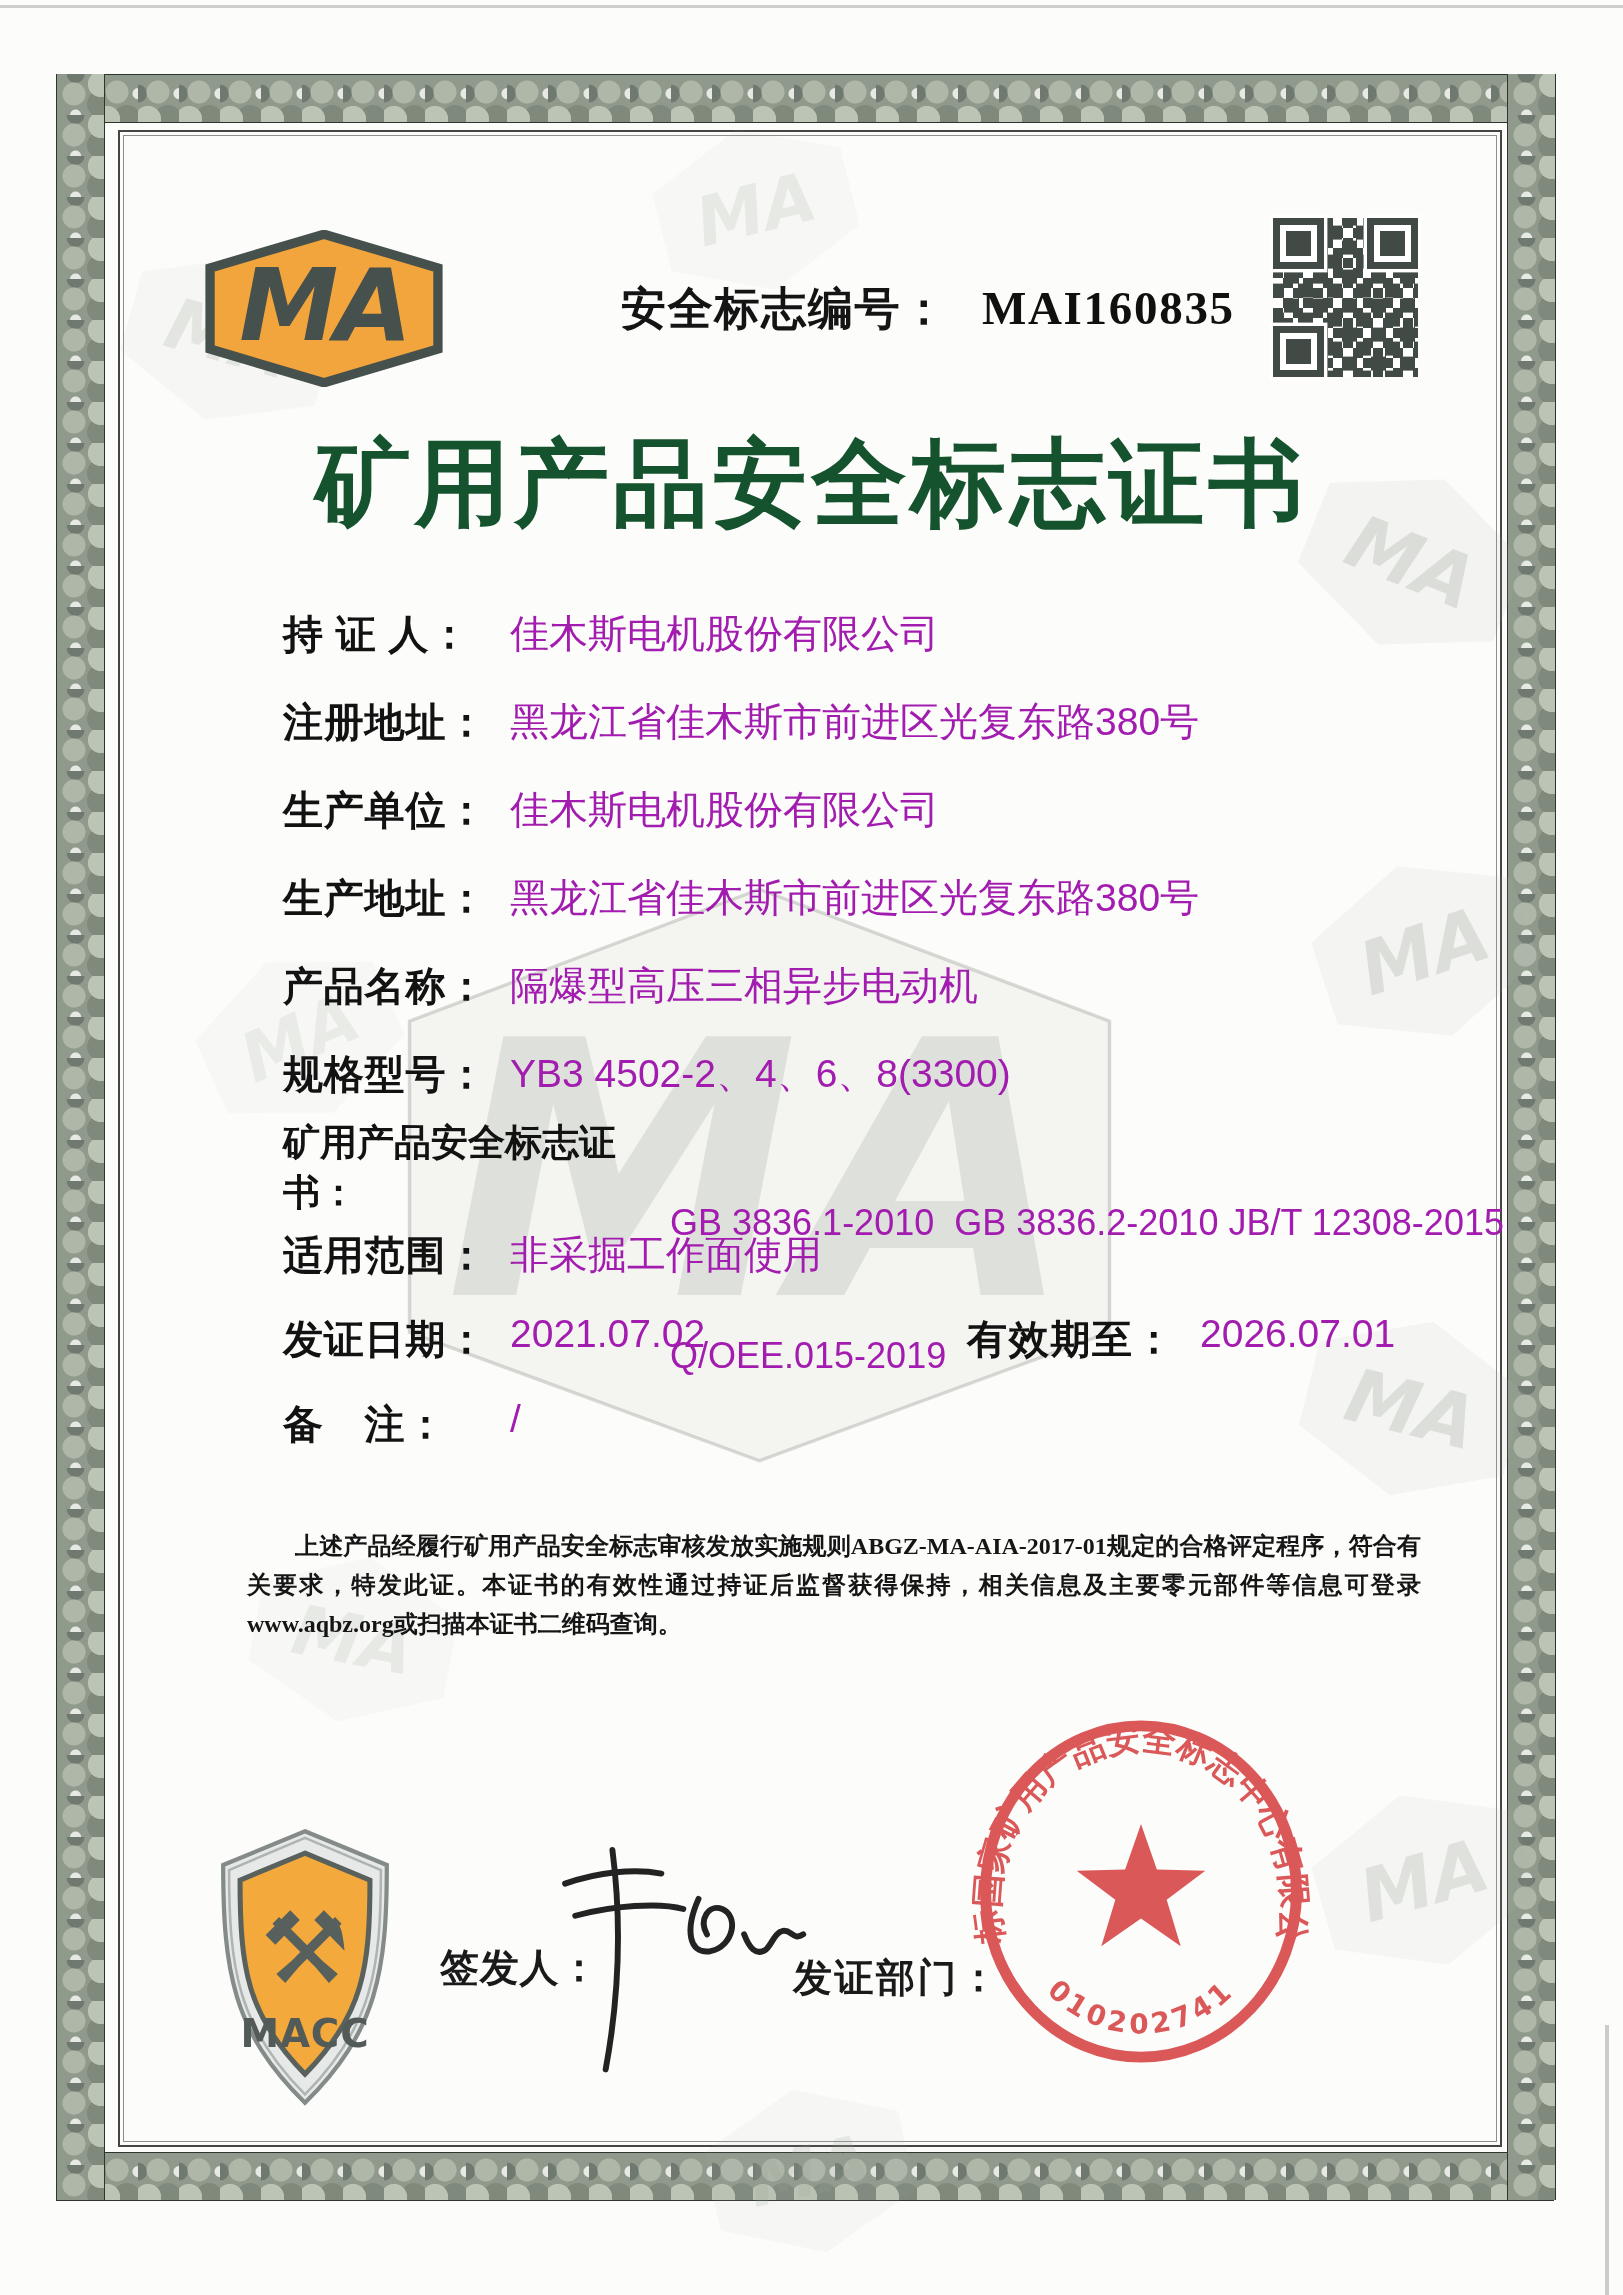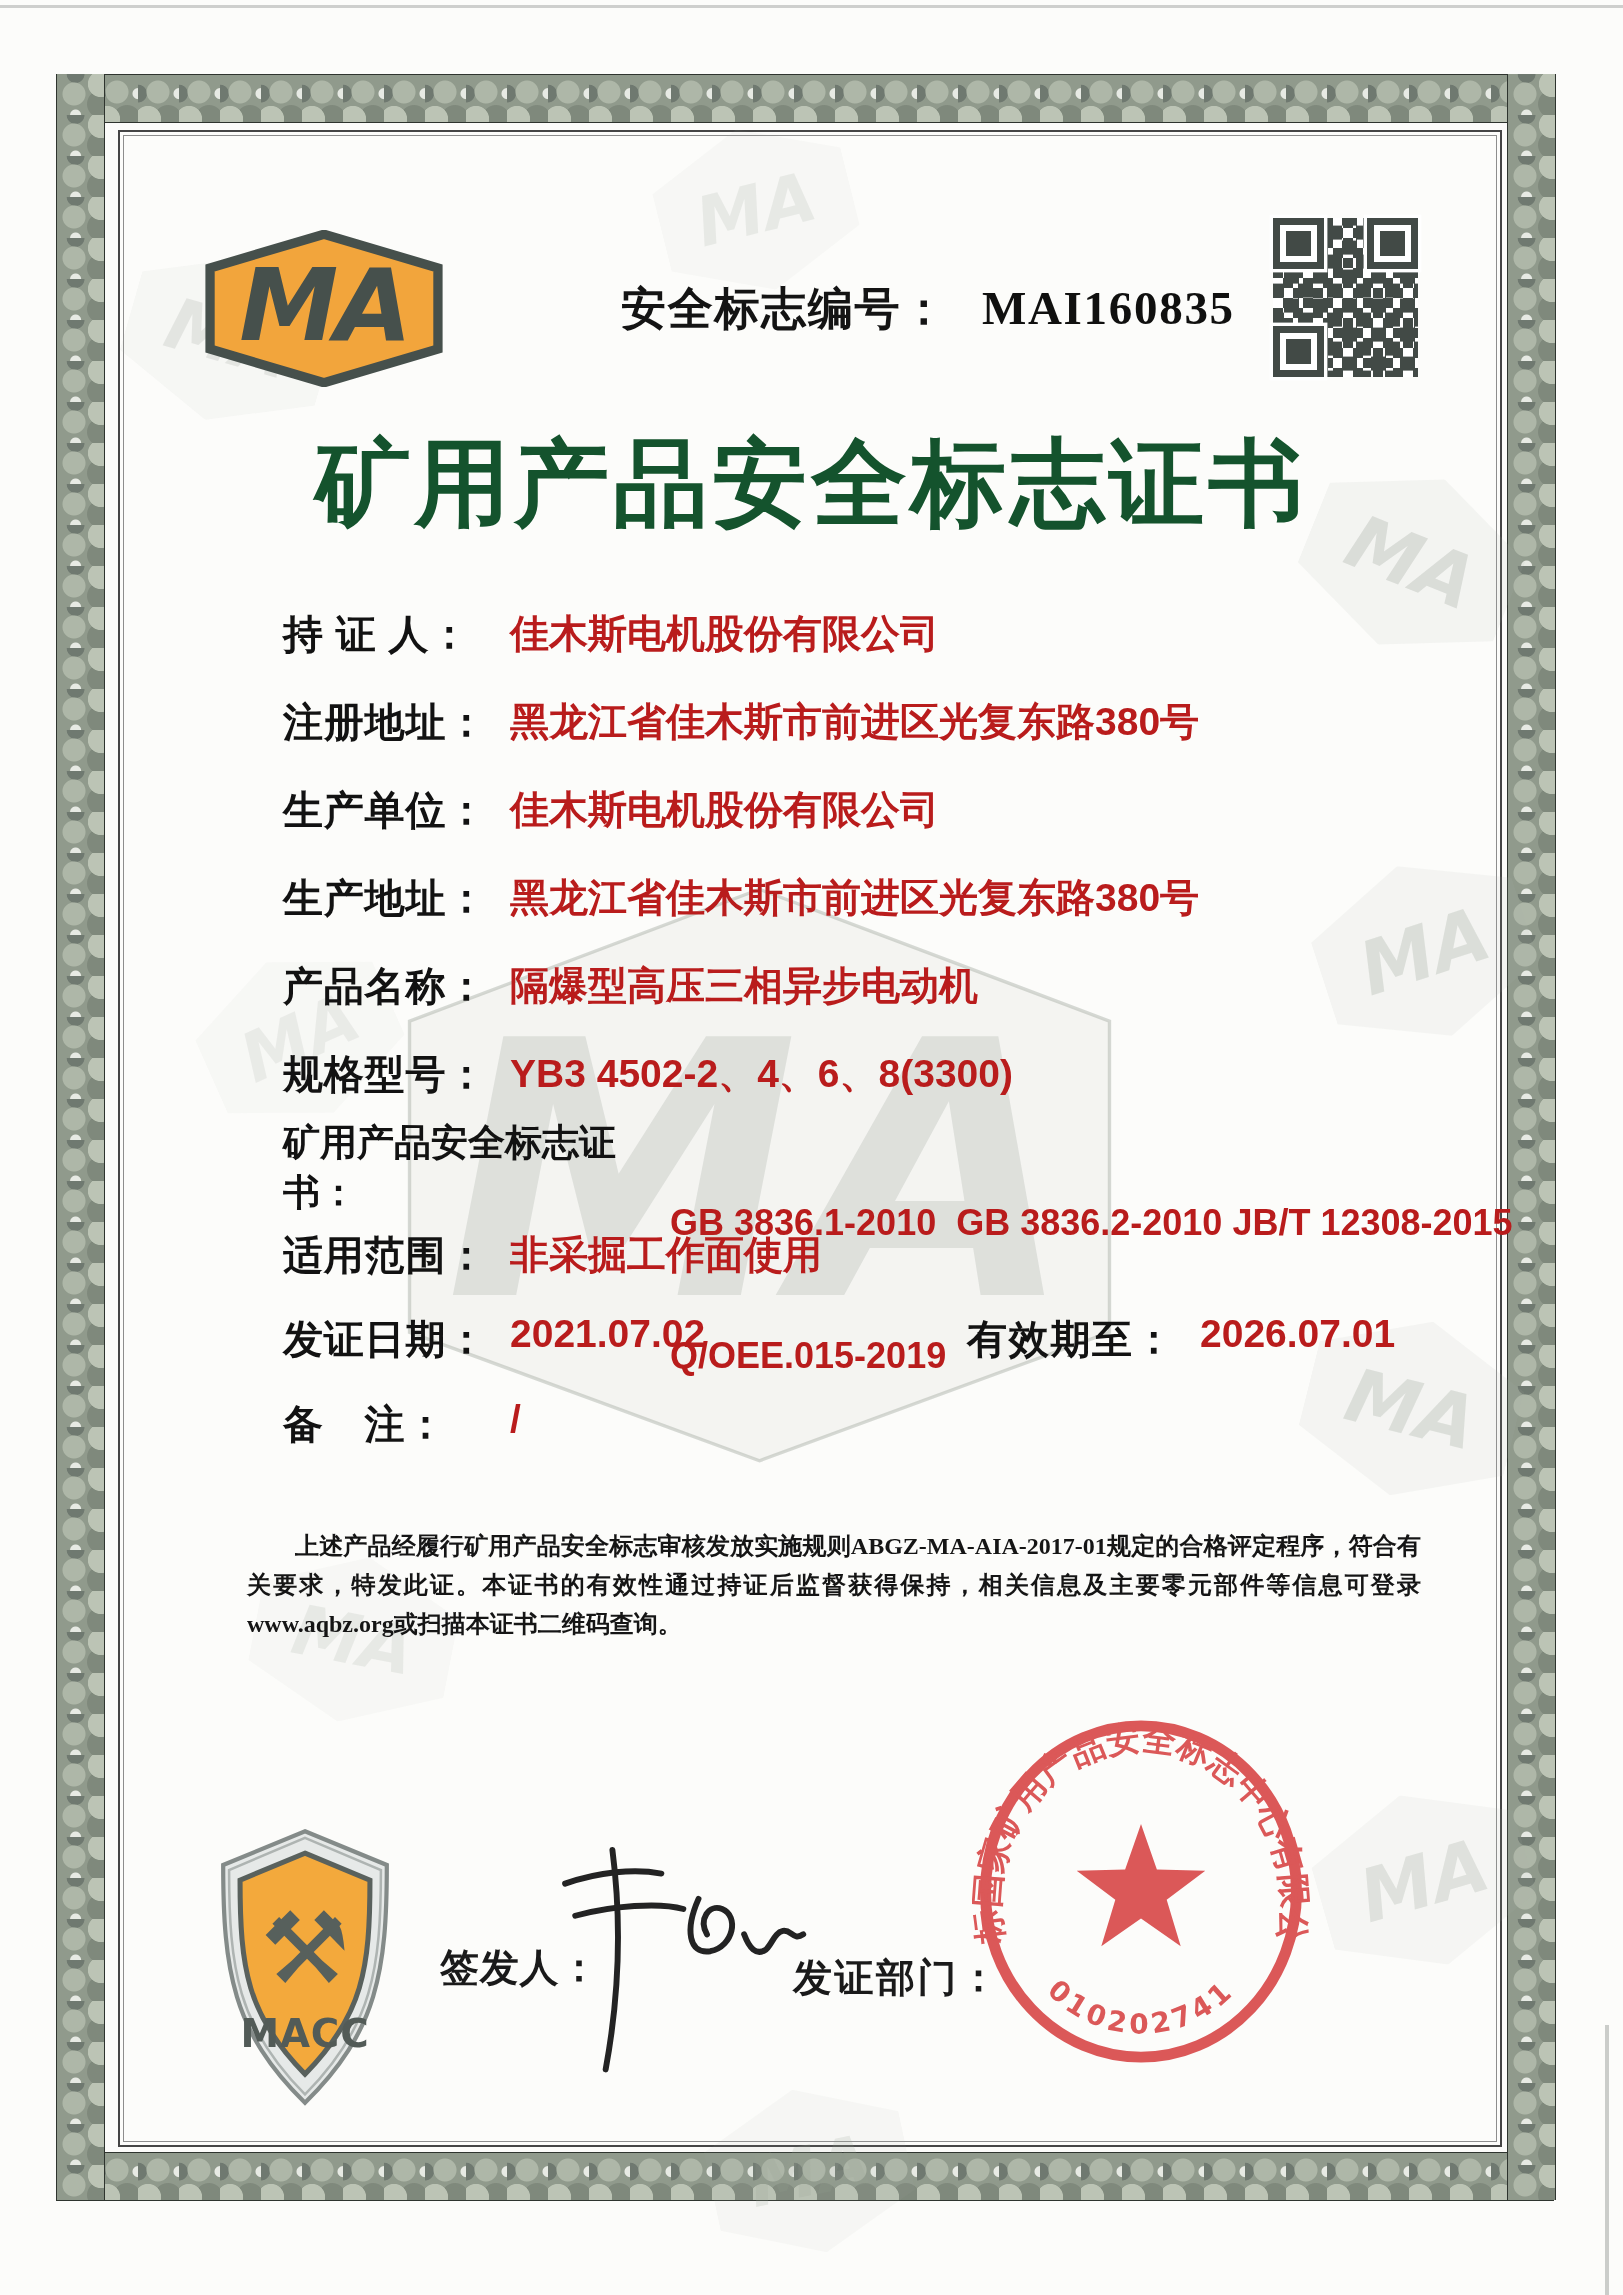--- a/index.html
+++ b/index.html
@@ -58,21 +58,21 @@
   .qf.tl{left:0;top:0;} .qf.tr{right:0;top:0;} .qf.bl{left:0;bottom:0;}
 
   .title{position:absolute;left:0;right:0;top:421px;text-align:center;
          font-family:"Liberation Serif","DejaVu Serif",serif;font-weight:900;
          font-size:95px;color:#14532d;letter-spacing:4.2px;}
 
   
   .row{position:absolute;left:247px;display:flex;align-items:flex-start;}
   .row .label{width:227px;font-size:40px;font-weight:bold;color:#121212;flex:none;letter-spacing:0.8px;margin-left:36px;}
   .row .label.wide{width:387px;letter-spacing:0;}
-  .row .value{font-size:39px;font-weight:bold;color:#b91c1c;white-space:pre-wrap;}
+  .row .value{font-size:39px;font-weight:normal;color:#a21caf;white-space:pre-wrap;}
   .row .value .l2{margin-top:6.8px;} 
   .dates .value{flex:none;}
   .dates .v1{width:421px;}
   .dates .label.mid{width:233px;letter-spacing:1.7px;}
 
   .statement{position:absolute;left:247px;top:1527px;width:1174px;font-size:24px;font-weight:bold;
              line-height:1.62;text-indent:2em;text-align:justify;color:#151515;
              font-family:"Liberation Serif","DejaVu Serif",serif;}
 
   

